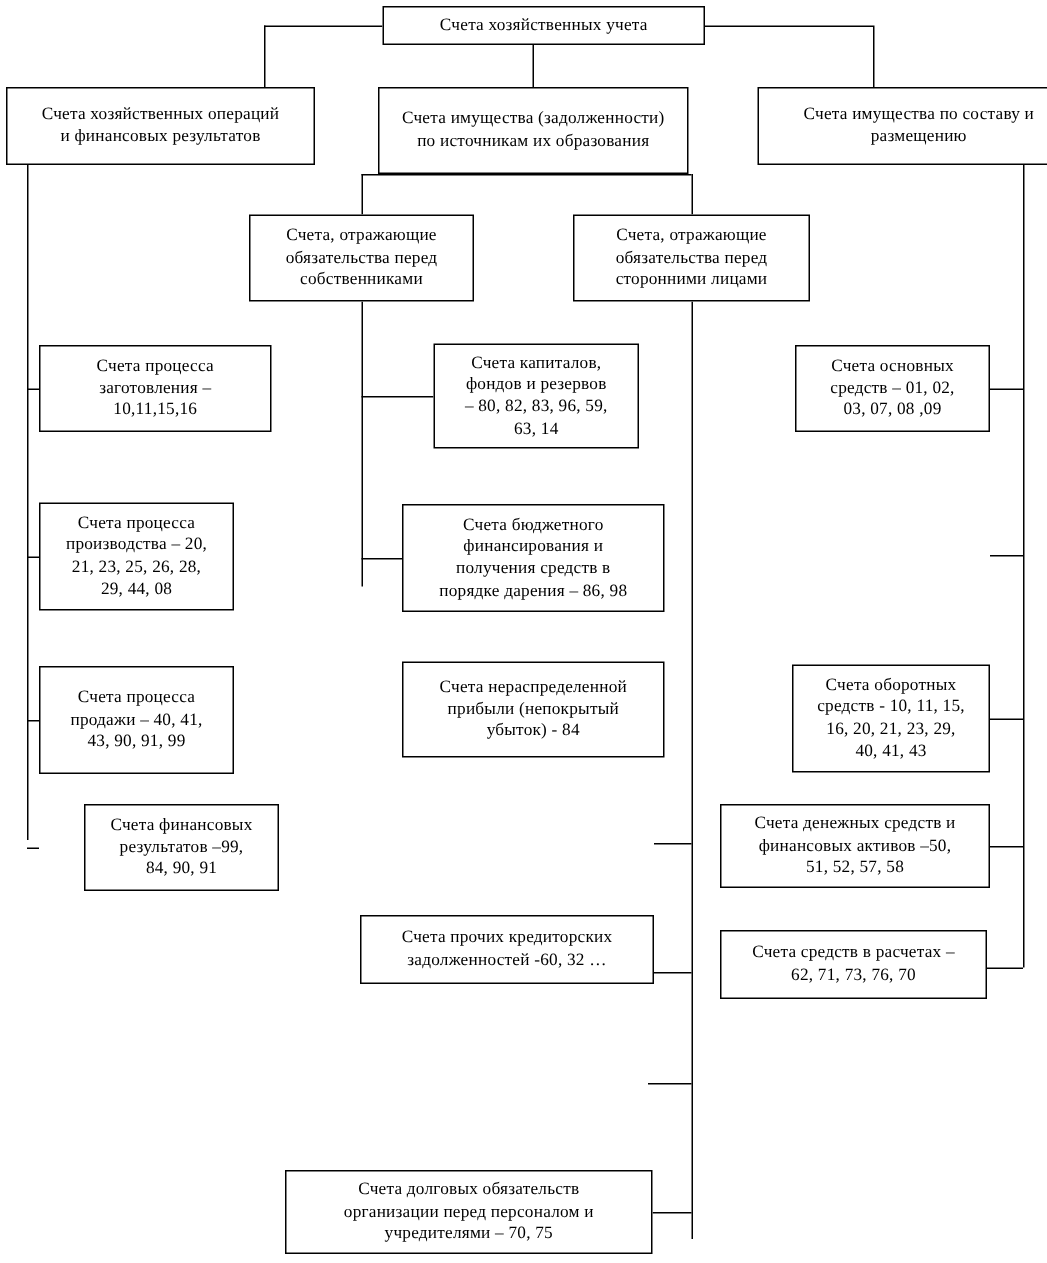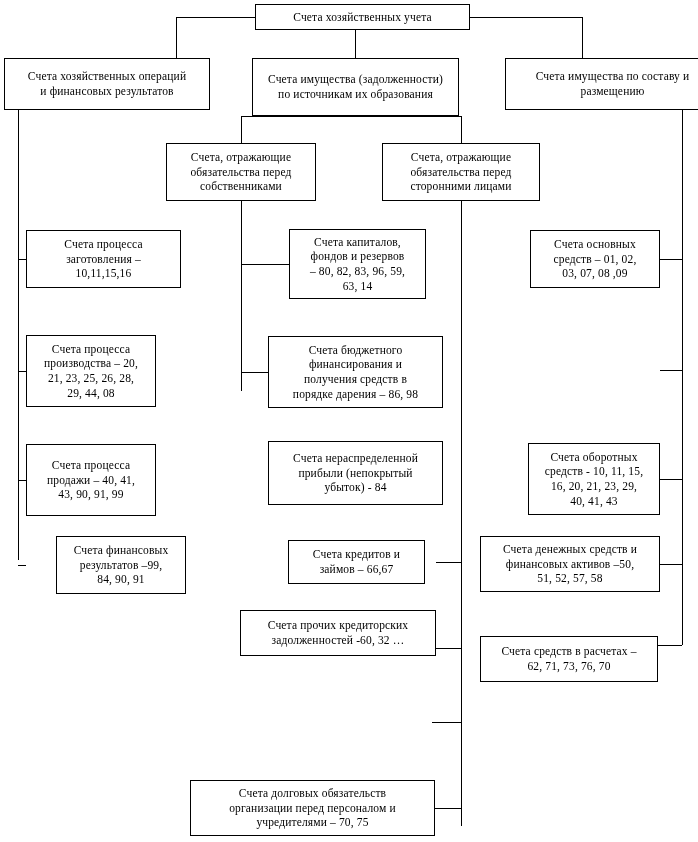--- a/index.html
+++ b/index.html
@@ -133,24 +133,20 @@
       <span class="label">Счета бюджетного
 финансирования и
 получения средств в
 порядке дарения – 86, 98</span>
     </div>
     <div class="node" style="left: 268px; top: 441px; width: 175px; height: 64px;">
       <span class="label">Счета нераспределенной
 прибыли (непокрытый
 убыток) - 84</span>
     </div>
-    <div class="node" style="left: 288px; top: 540px; width: 137px; height: 44px;">
-      <span class="label">Счета кредитов и
-займов – 66,67</span>
-    </div>
     <div class="node" style="left: 240px; top: 610px; width: 196px; height: 46px;">
       <span class="label">Счета прочих кредиторских
 задолженностей -60, 32 …</span>
     </div>
     <div class="node" style="left: 190px; top: 780px; width: 245px; height: 56px;">
       <span class="label">Счета долговых обязательств
 организации перед персоналом и
 учредителями – 70, 75</span>
     </div>
     <div class="node" style="left: 530px; top: 230px; width: 130px; height: 58px;">
@@ -162,17 +158,17 @@
       <span class="label">Счета оборотных
 средств - 10, 11, 15,
 16, 20, 21, 23, 29,
 40, 41, 43</span>
     </div>
     <div class="node" style="left: 480px; top: 536px; width: 180px; height: 56px;">
       <span class="label">Счета денежных средств и
 финансовых активов –50,
 51, 52, 57, 58</span>
     </div>
-    <div class="node" style="left: 480px; top: 636px; width: 178px; height: 46px;">
+    <div class="node" style="left: 480px; top: 620px; width: 178px; height: 46px;">
       <span class="label">Счета средств в расчетах –
 62, 71, 73, 76, 70</span>
     </div>
   </div>
 
 </body></html>

